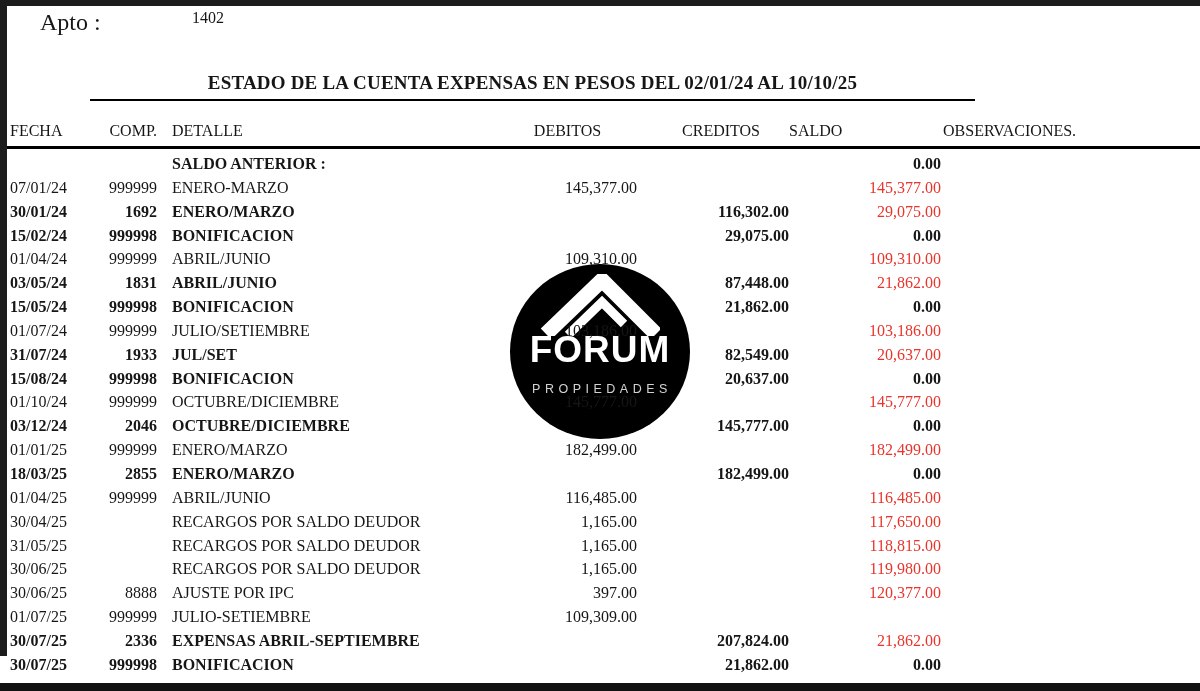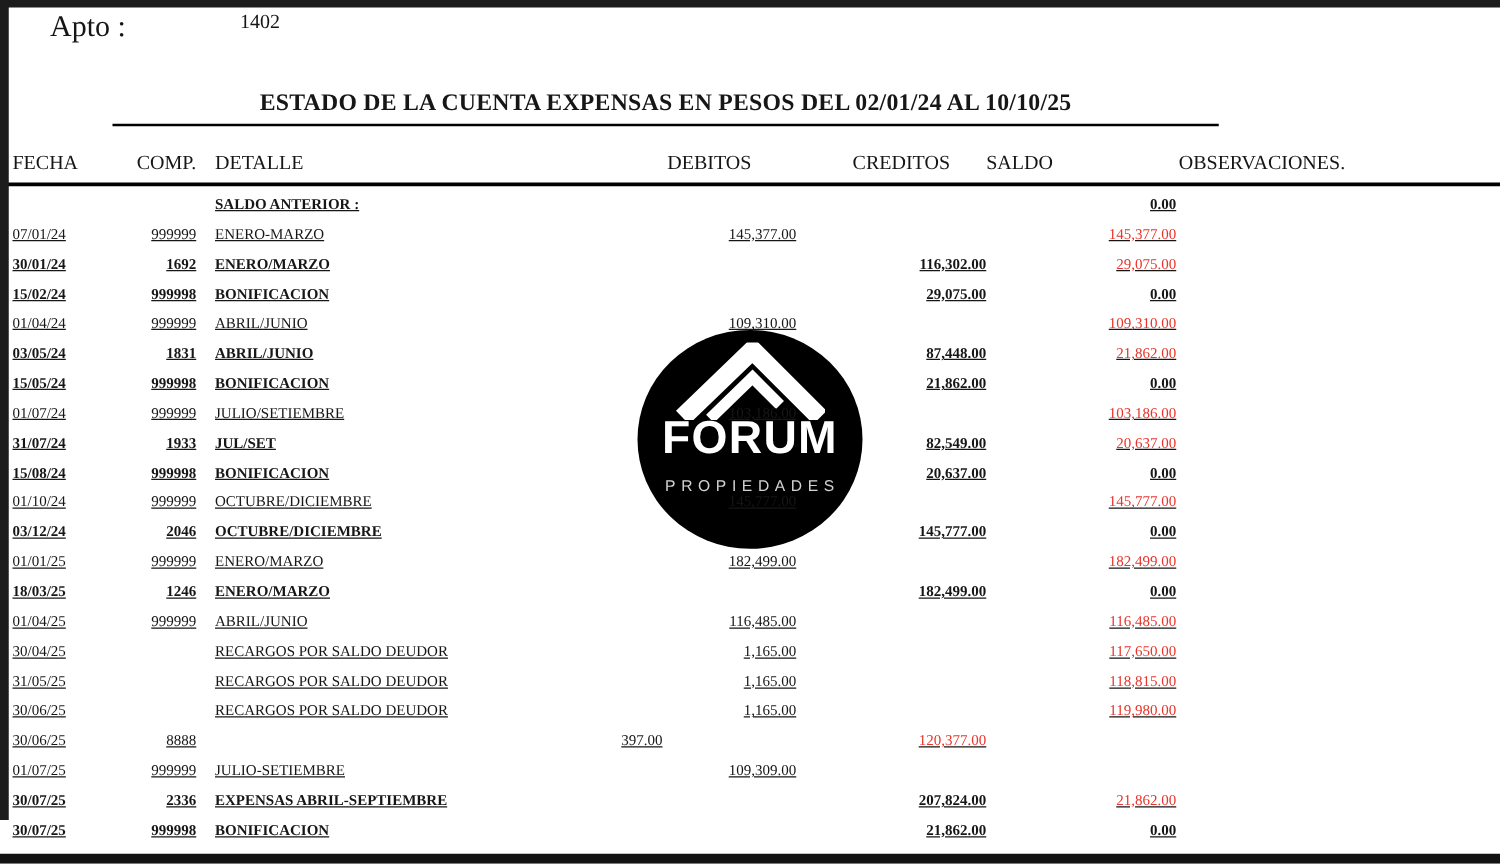--- a/index.html
+++ b/index.html
@@ -26,21 +26,21 @@
   .thead .h-fecha{padding-left:3px;}
   .thead .h-comp{text-align:right;}
   .thead .h-det{padding-left:15px;}
   .thead .h-deb{text-align:center;padding-right:32px;}
   .thead .h-cred{text-align:right;padding-right:29px;}
   .thead .h-saldo{text-align:left;padding-right:23px;}
   .thead .h-obs{padding-left:2px;}
   .head-rule{position:absolute;top:146px;left:0;width:1200px;height:3px;background:#000;z-index:2;}
 
   .tbody{position:absolute;top:152px;left:0;z-index:2;}
-  .row{height:23.85px;line-height:23.85px;font-size:12px;text-decoration:underline;}
+  .row{height:23.85px;line-height:23.85px;font-size:16px;}
   .row .c{white-space:nowrap;overflow:visible;}
   .row .fecha{padding-left:3px;}
   .row .comp{text-align:right;}
   .row .detalle{padding-left:15px;}
   .row .debitos,.row .creditos,.row .saldo{text-align:right;}
   .b{font-weight:bold;}
   .red{color:#e8352c;}
 
   .watermark{position:absolute;left:510px;top:264px;width:180px;height:175px;
              border-radius:50%;background:#000000;z-index:1;
@@ -190,21 +190,21 @@
         <div class="c fecha">01/01/25</div>
         <div class="c comp">999999</div>
         <div class="c detalle">ENERO/MARZO</div>
         <div class="c debitos">182,499.00</div>
         <div class="c creditos"></div>
         <div class="c saldo red">182,499.00</div>
         <div class="c obs"></div>
       </div>
       <div class="row grid">
         <div class="c fecha b">18/03/25</div>
-        <div class="c comp b">1246</div>
+        <div class="c comp b">2855</div>
         <div class="c detalle b">ENERO/MARZO</div>
         <div class="c debitos"></div>
         <div class="c creditos b">182,499.00</div>
         <div class="c saldo b">0.00</div>
         <div class="c obs"></div>
       </div>
       <div class="row grid">
         <div class="c fecha">01/04/25</div>
         <div class="c comp">999999</div>
         <div class="c detalle">ABRIL/JUNIO</div>
@@ -236,20 +236,21 @@
         <div class="c comp"></div>
         <div class="c detalle">RECARGOS POR SALDO DEUDOR</div>
         <div class="c debitos">1,165.00</div>
         <div class="c creditos"></div>
         <div class="c saldo red">119,980.00</div>
         <div class="c obs"></div>
       </div>
       <div class="row grid">
         <div class="c fecha">30/06/25</div>
         <div class="c comp">8888</div>
+        <div class="c detalle">AJUSTE POR IPC</div>
         <div class="c debitos">397.00</div>
         <div class="c creditos"></div>
         <div class="c saldo red">120,377.00</div>
         <div class="c obs"></div>
       </div>
       <div class="row grid">
         <div class="c fecha">01/07/25</div>
         <div class="c comp">999999</div>
         <div class="c detalle">JULIO-SETIEMBRE</div>
         <div class="c debitos">109,309.00</div>

